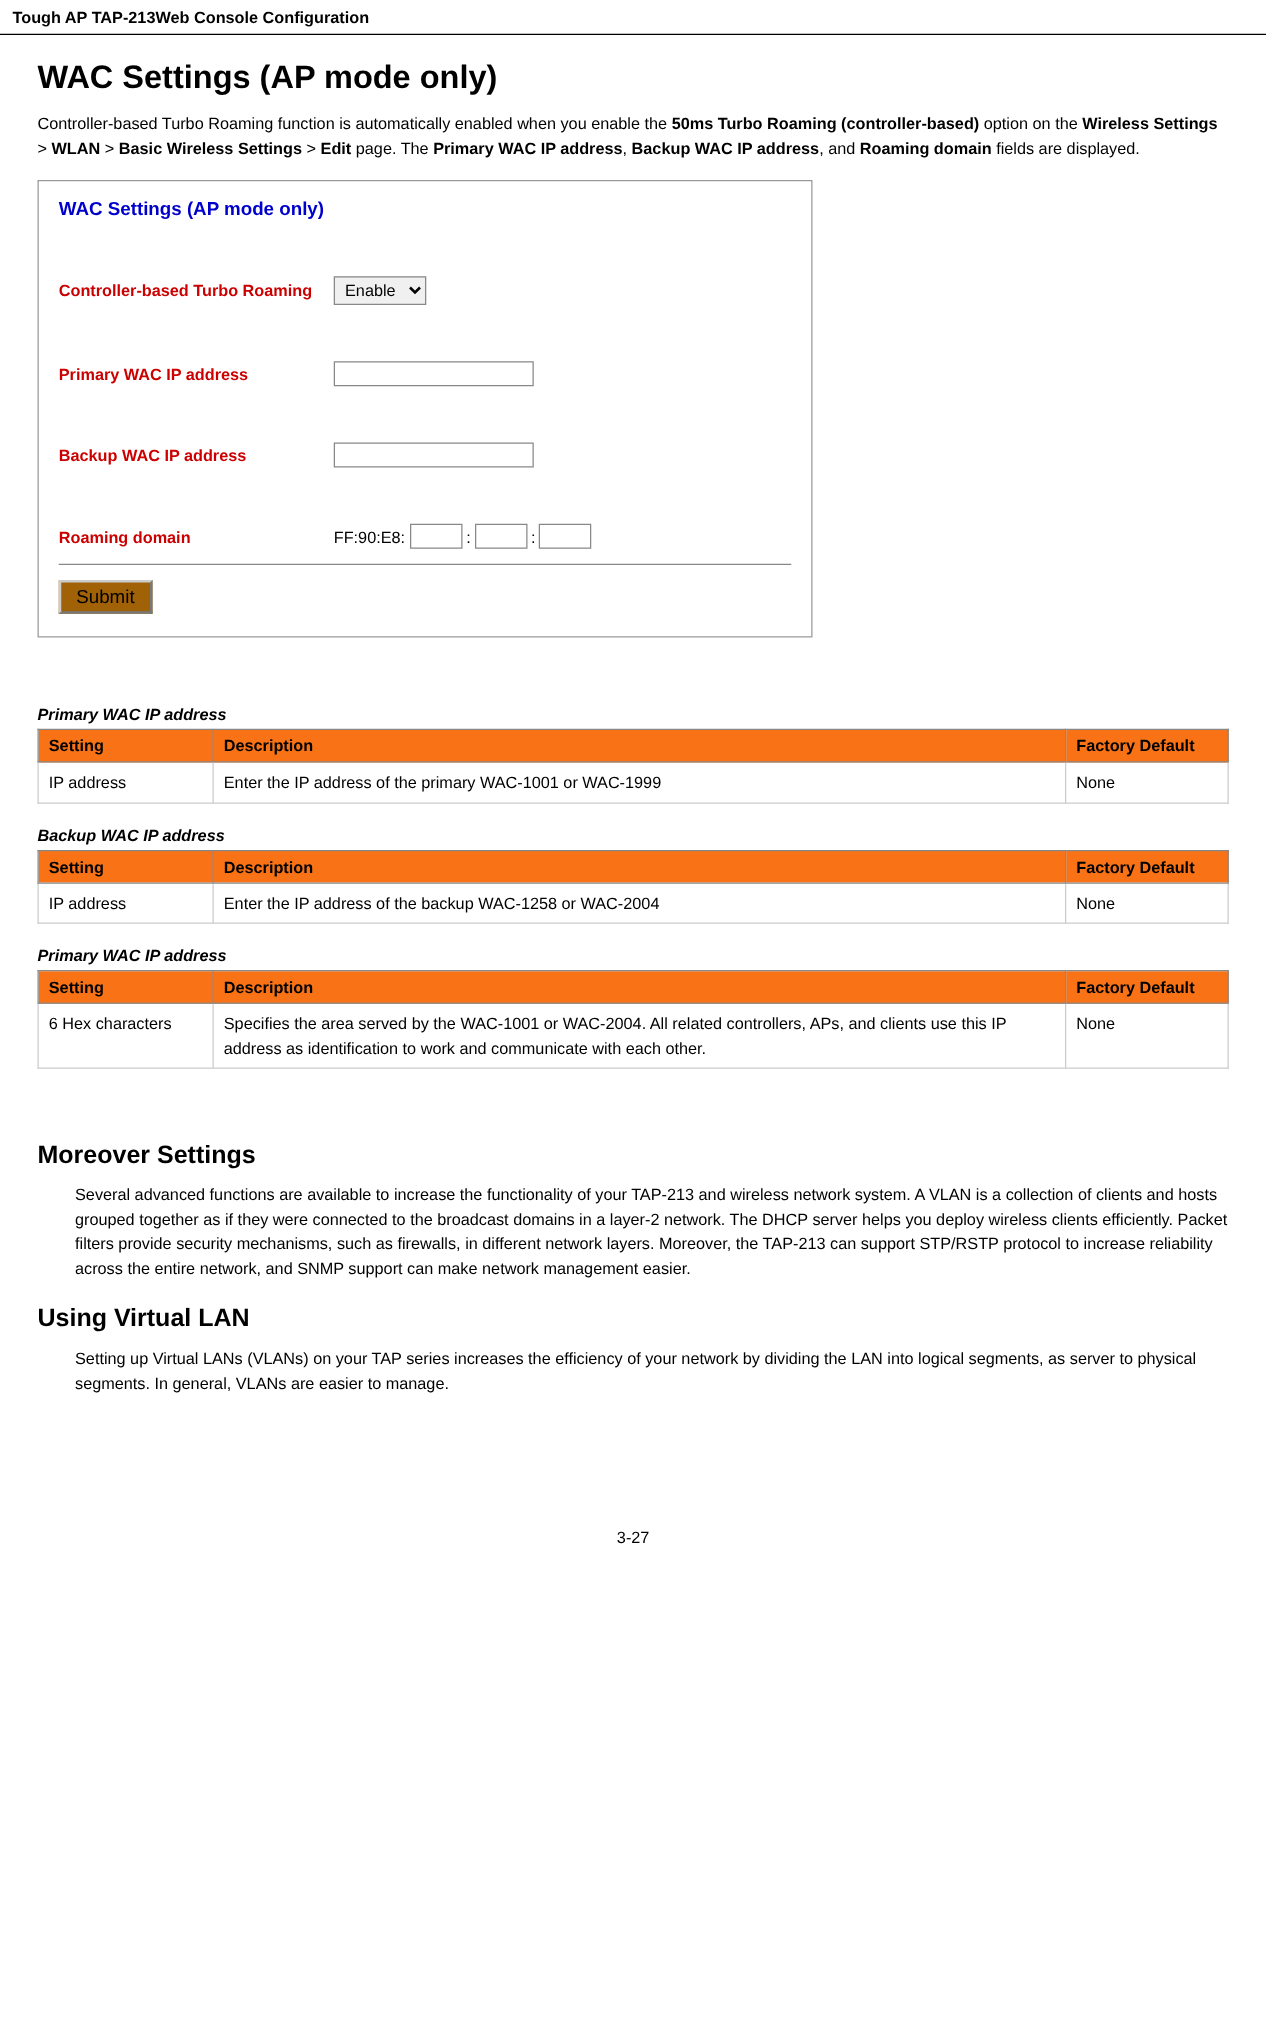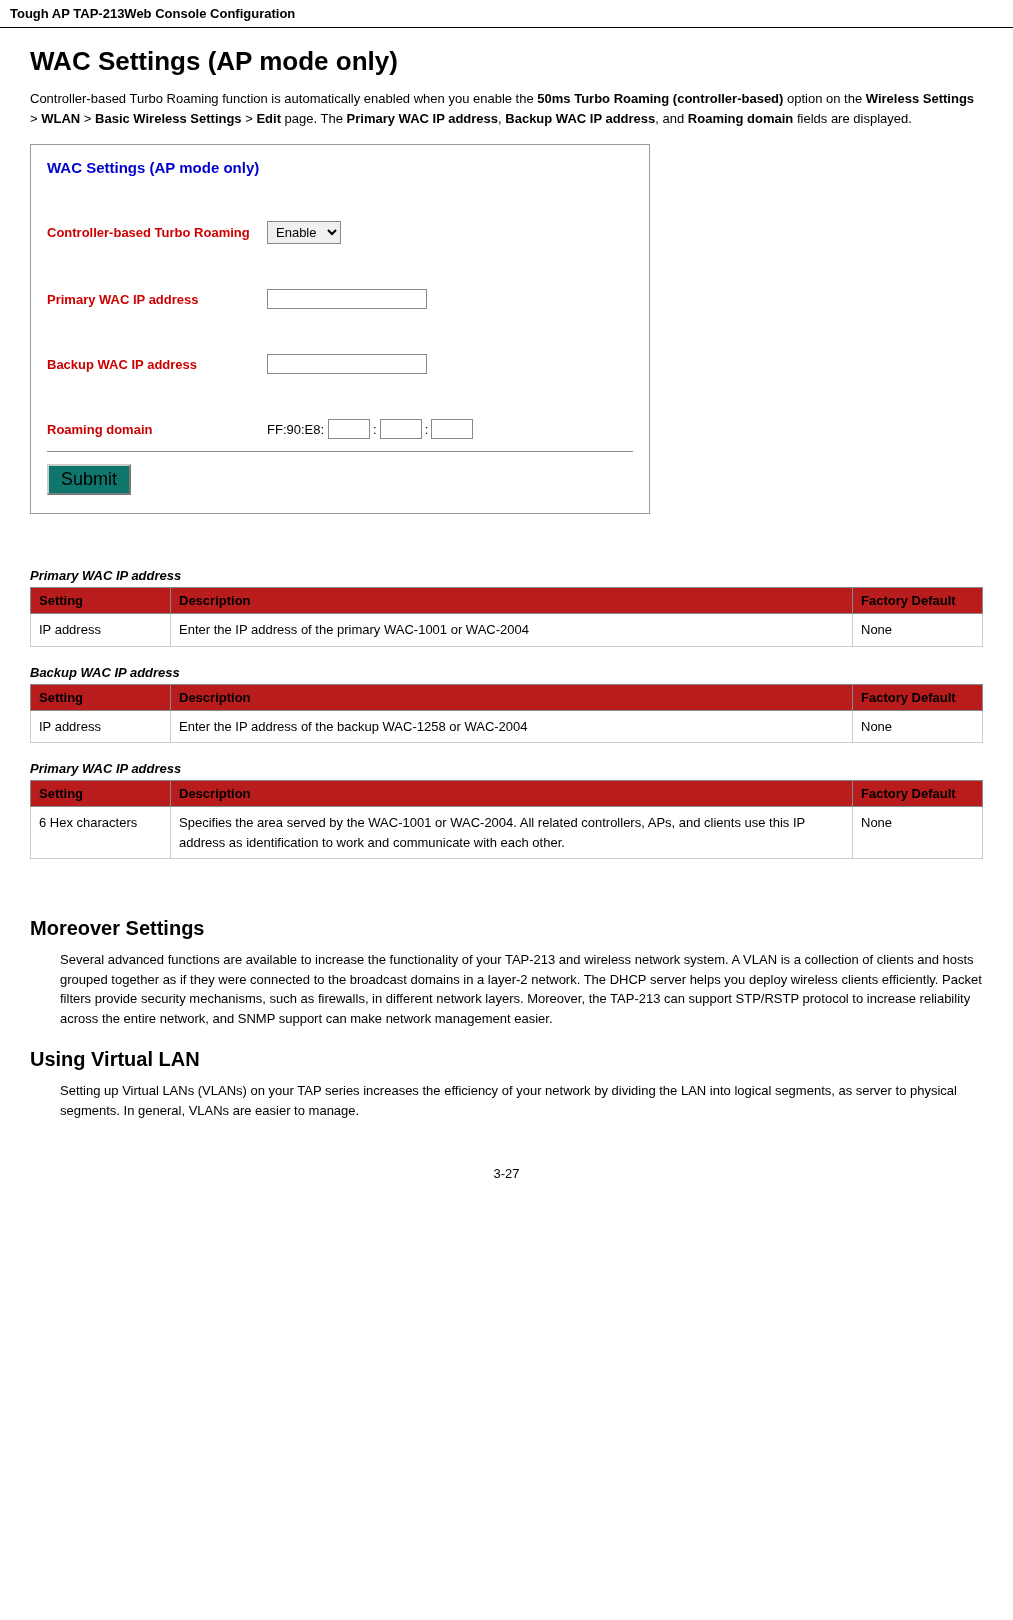--- a/index.html
+++ b/index.html
@@ -124,22 +124,22 @@
     }
 
     .wac-divider {
       border: none;
       border-top: 1px solid #888;
       margin: 12px 0;
     }
 
     button.submit-btn {
       border: 2px outset #ccc;
-      background: #0f766e;
-      font-size: 18px;
+      background: #a16207;
+      font-size: 15px;
       padding: 3px 12px;
       cursor: pointer;
     }
 
     .table-section {
       margin: 0 30px 18px 30px;
     }
 
     .table-label {
       font-size: 13px;
@@ -149,41 +149,42 @@
       color: #000;
     }
 
     table.settings-table {
       border-collapse: collapse;
       width: 100%;
       font-size: 13px;
     }
 
     table.settings-table th {
-      background: #b91c1c;
+      background: #f97316;
       border: 1px solid #888;
       padding: 5px 8px;
       font-weight: bold;
       text-align: left;
     }
 
     table.settings-table td {
       border: 1px solid #ccc;
       padding: 6px 8px;
       vertical-align: top;
       line-height: 1.5;
     }
 
     .col-setting { width: 140px; }
     .col-description { }
     .col-factory { width: 130px; }
 
     .page-footer {
       text-align: center;
       font-size: 13px;
+      margin-top: 60px;
       padding-bottom: 20px;
     }
   </style>
 </head>
 <body>
 
 <div class="page-header">
   <span>Tough AP TAP-213</span>
   <span>Web Console Configuration</span>
 </div>
@@ -252,21 +253,21 @@
     <thead>
       <tr>
         <th class="col-setting">Setting</th>
         <th class="col-description">Description</th>
         <th class="col-factory">Factory Default</th>
       </tr>
     </thead>
     <tbody id="primary-wac-tbody">
     <tr>
           <td>IP address</td>
-          <td>Enter the IP address of the primary WAC-1001 or WAC-2004</td>
+          <td>Enter the IP address of the primary WAC-1001 or WAC-1999</td>
           <td>None</td>
         </tr>
       </tbody>
   </table>
 </div>
 
 <div class="table-section">
   <div class="table-label">Backup WAC IP address</div>
   <table class="settings-table">
     <thead>

